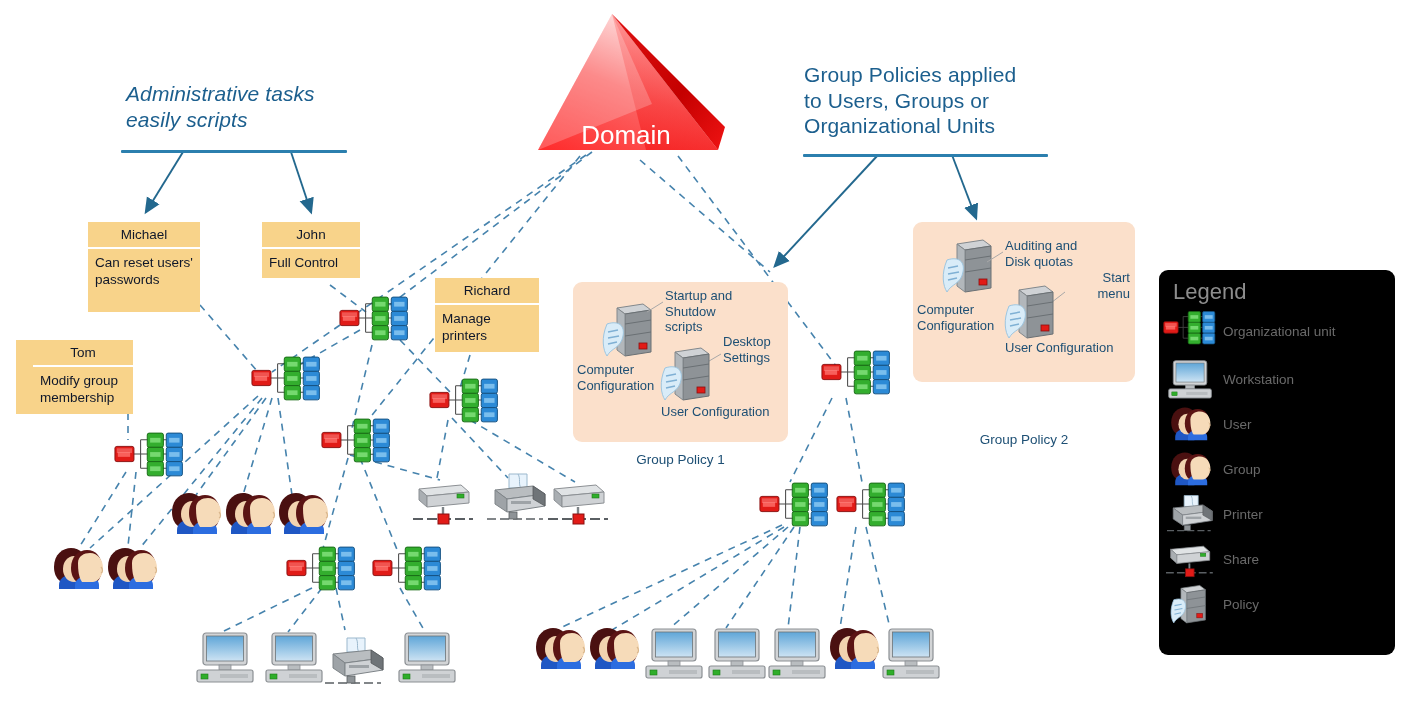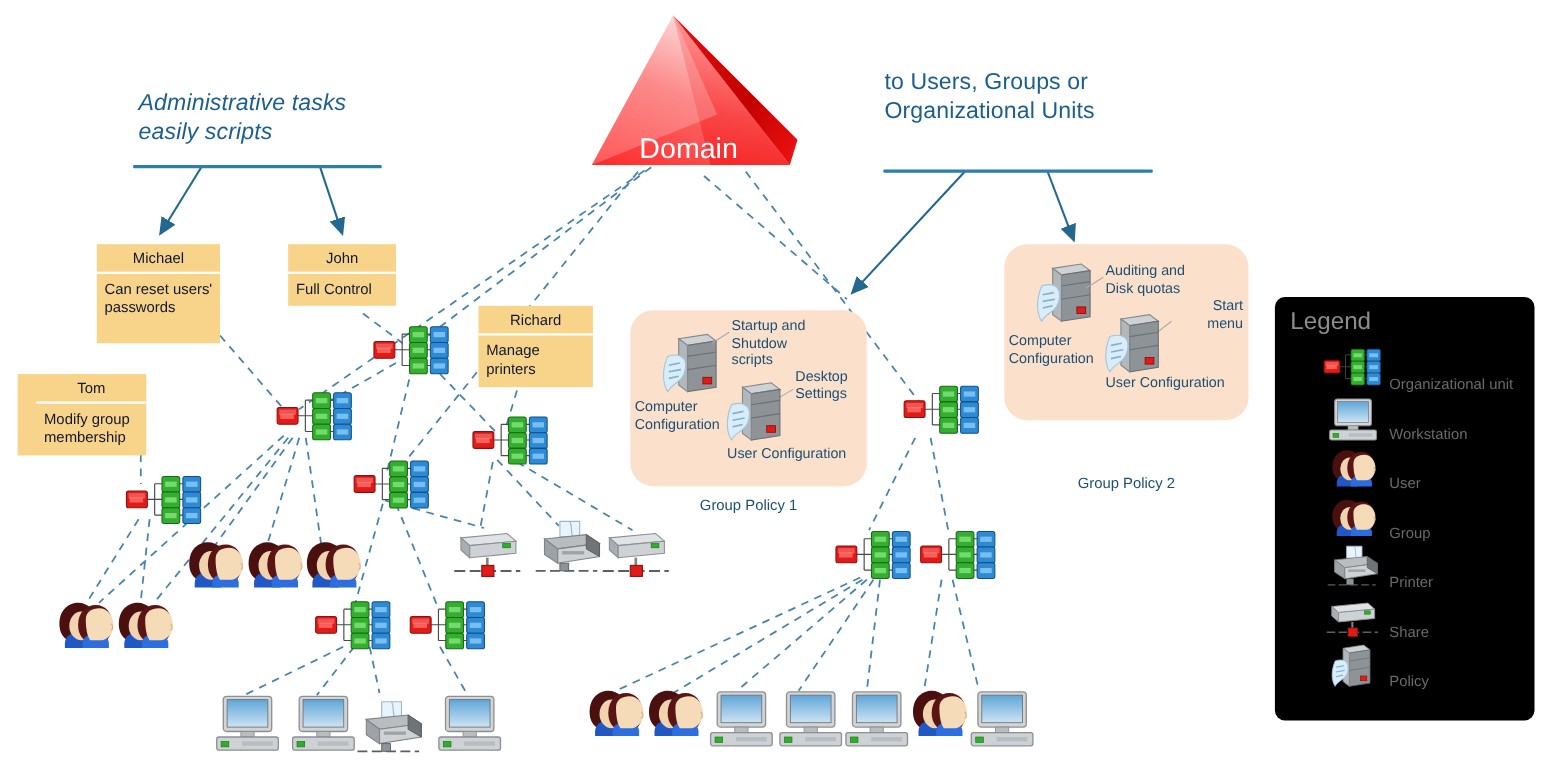--- a/index.html
+++ b/index.html
@@ -10,28 +10,28 @@
   
   .heading{color:#1c5f8e;font-size:21px;line-height:1.22;font-weight:400;letter-spacing:.1px;}
   .hrule{background:#2b7fae;height:3px;border-radius:1px;}
 
   
   .ybox{background:#f8d38a;color:#0f172a;}
   .ybox .t{ text-align:center;font-size:13.5px;padding:5px 4px 5px;border-bottom:2px solid #ffffff;}
   .ybox .d{ text-align:left;font-size:13.5px;padding:5px 7px 6px;line-height:1.28;}
 
   
-  .gp-panel{background:#fbe0cb;border-radius:21px;}
+  .gp-panel{background:#fbe0cb;border-radius:9px;}
   .gp-cap{color:#1d4f74;font-size:13.5px;text-align:center;width:100%;}
   .gp-lbl{position:absolute;color:#1d4f74;font-size:13px;line-height:1.2;}
 
   
   #legend{background:#000000;border-radius:9px;}
   #legend .ltitle{color:#8d8d8d;font-size:22px;padding:9px 0 0 14px;}
-  .lrow{display:flex;align-items:flex-end;height:45px;padding-left:40px;}
+  .lrow{display:flex;align-items:center;height:45px;}
   .lrow .lic{width:64px;display:flex;justify-content:center;align-items:center;}
   .lrow .ltx{color:#6a6a6a;font-size:13.5px;}
 
   svg{display:block;overflow:visible;}
 </style>
 </head>
 <body>
 
 <div id="stage">
 
@@ -141,20 +141,21 @@
     </svg>
   </div>
 
   <div class="abs heading" style="left:126px;top:81px;width:260px;font-style:italic;">
     <div>Administrative tasks</div>
     <div>easily scripts</div>
   </div>
   <div class="abs hrule" style="left:121px;top:150px;width:226px;"></div>
 
   <div class="abs heading" style="left:804px;top:62px;width:270px;">
+    <div>Group Policies applied</div>
     <div>to Users, Groups or</div>
     <div>Organizational Units</div>
   </div>
   <div class="abs hrule" style="left:803px;top:154px;width:245px;"></div>
 
   <div class="abs ybox" style="left:88px;top:222px;width:112px;">
     <div class="t">Michael</div>
     <div class="d" style="height:52px;">Can reset users' passwords</div>
   </div>
 

